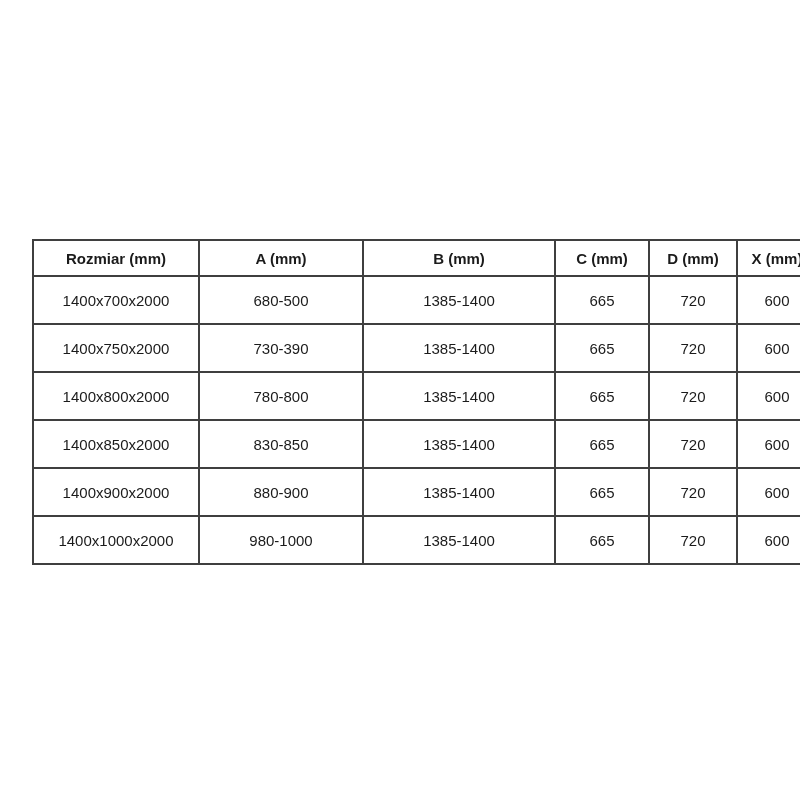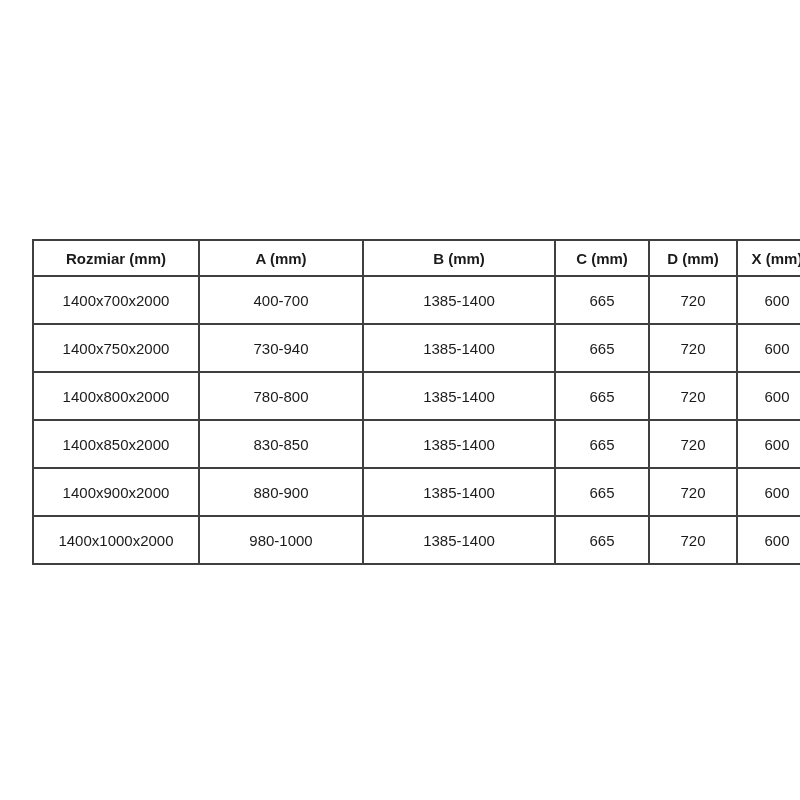--- a/index.html
+++ b/index.html
@@ -72,29 +72,29 @@
           <th>A (mm)</th>
           <th>B (mm)</th>
           <th>C (mm)</th>
           <th>D (mm)</th>
           <th>X (mm)</th>
         </tr>
       </thead>
       <tbody>
         <tr>
           <td>1400x700x2000</td>
-          <td>400-700</td>
+          <td>680-500</td>
           <td>1385-1400</td>
           <td>665</td>
           <td>720</td>
           <td>600</td>
         </tr>
         <tr>
           <td>1400x750x2000</td>
-          <td>730-940</td>
+          <td>730-390</td>
           <td>1385-1400</td>
           <td>665</td>
           <td>720</td>
           <td>600</td>
         </tr>
         <tr>
           <td>1400x800x2000</td>
           <td>780-800</td>
           <td>1385-1400</td>
           <td>665</td>

